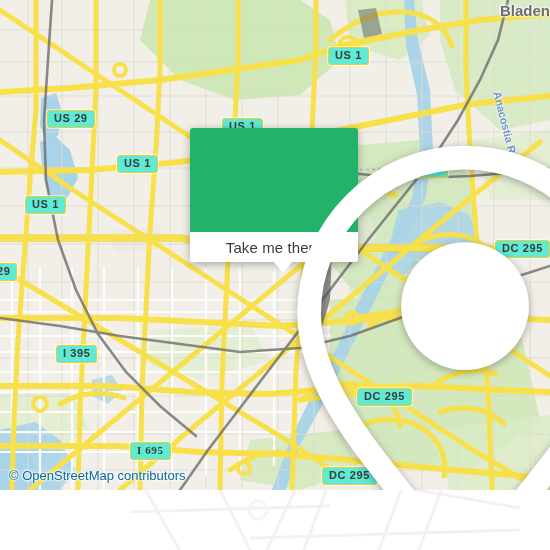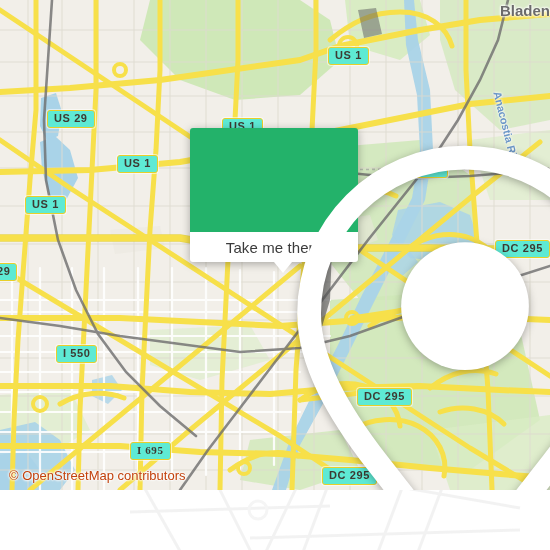--- a/index.html
+++ b/index.html
@@ -80,21 +80,21 @@
     border-left:9px solid transparent;
     border-right:9px solid transparent;
     border-top:11px solid #ffffff;
   }
 
   
   .attrib{
     position:absolute;
     left:9px;top:468px;
     font-size:13px;
-    color:#c2410c;
+    color:#0369a1;
     text-shadow:0 0 3px #fff,0 0 3px #fff,0 0 2px #fff,0 0 2px #fff;
     white-space:nowrap;
   }
 
   
   .footer{
     position:absolute;left:0;top:490px;width:550px;height:60px;
     background:#ffffff;overflow:hidden;
   }
   .footer-wm{position:absolute;left:0;top:0;width:550px;height:60px;opacity:.55;}
@@ -274,21 +274,21 @@
       </g>
     </svg>
 
     <div class="shield" style="left:222px;top:118px;">US 1</div>
     <div class="shield" style="left:328px;top:47px;">US 1</div>
     <div class="shield" style="left:117px;top:155px;">US 1</div>
     <div class="shield" style="left:25px;top:196px;">US 1</div>
     <div class="shield" style="left:9px;top:110px;margin-left:38px;">US 29</div>
     <div class="shield" style="left:-10px;top:263px;">29</div>
     <div class="shield" style="left:400px;top:160px;">US 50</div>
-    <div class="shield" style="left:56px;top:345px;">I 550</div>
+    <div class="shield" style="left:56px;top:345px;">I 395</div>
     <div class="shield" style="left:130px;top:442px;font-family:Liberation Serif, serif;">I 695</div>
     <div class="shield" style="left:495px;top:240px;">DC 295</div>
     <div class="shield" style="left:422px;top:317px;">DC 295</div>
     <div class="shield" style="left:357px;top:388px;">DC 295</div>
     <div class="shield" style="left:322px;top:467px;">DC 295</div>
 
     <div class="placelbl" style="left:500px;top:2px;">Bladens</div>
 
     <div class="riverlbl" style="left:503px;top:90px;transform:rotate(76deg);transform-origin:left top;">Anacostia River</div>
 

